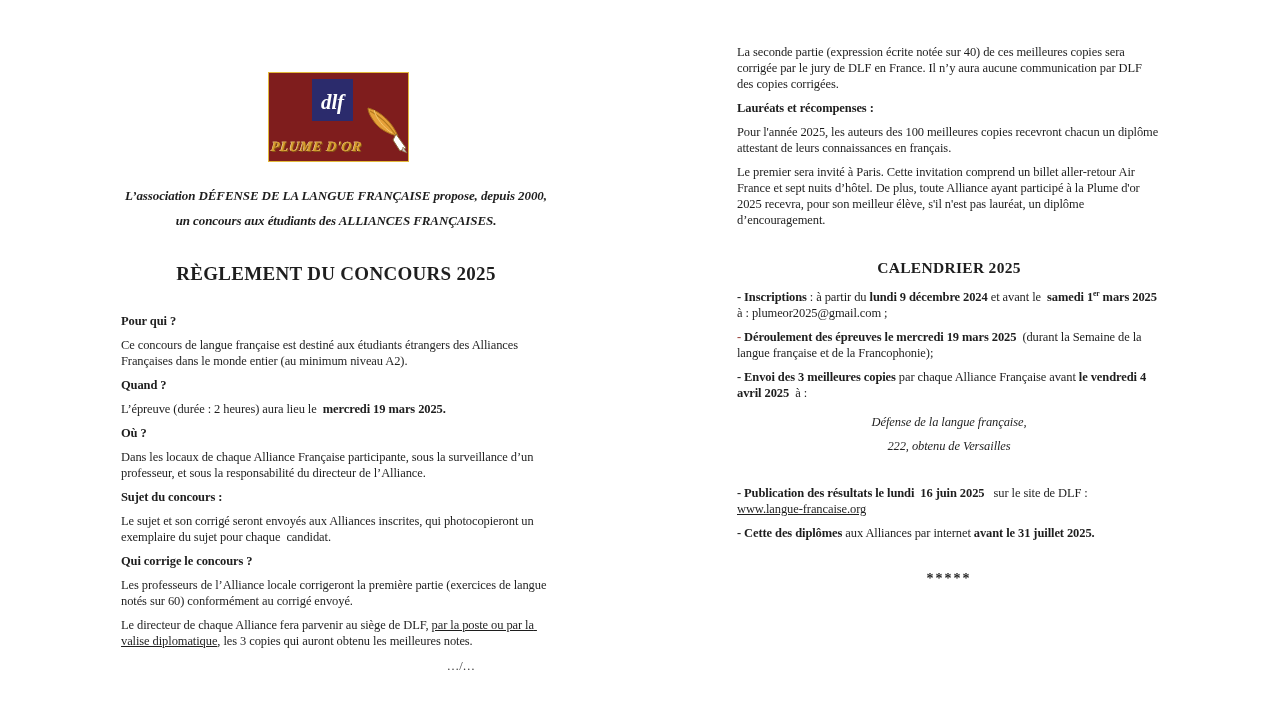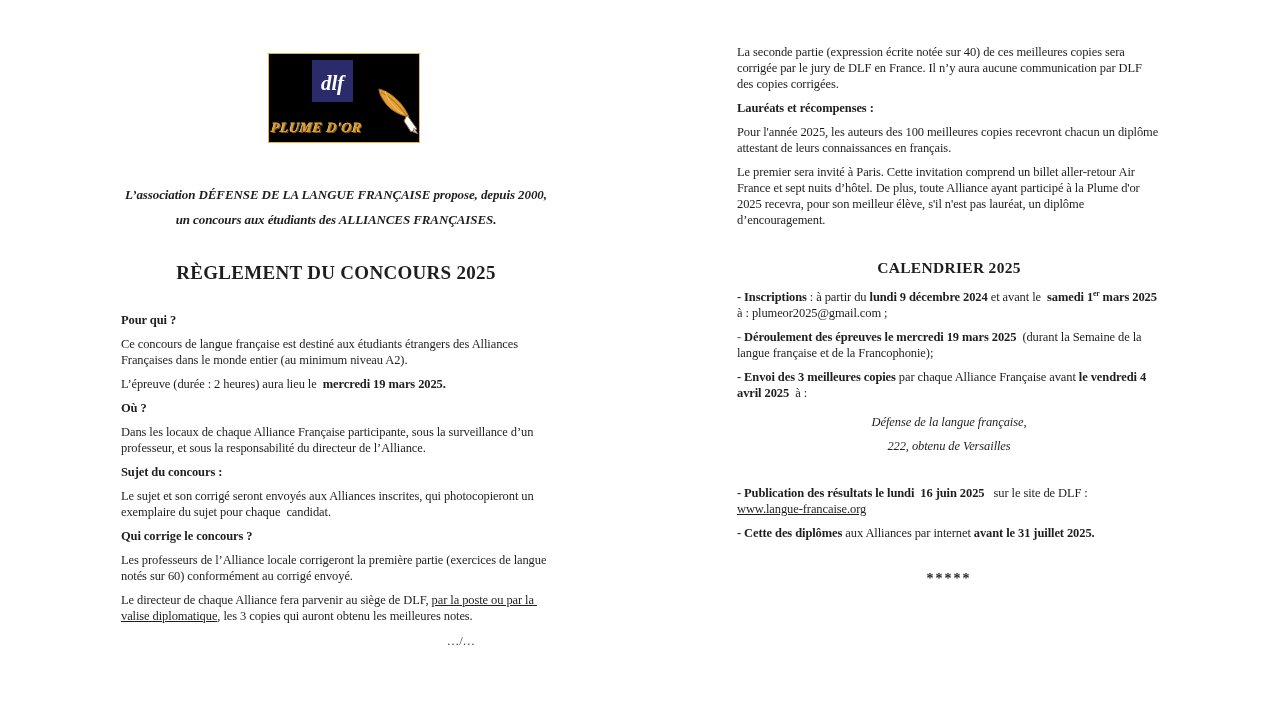--- a/index.html
+++ b/index.html
@@ -15,23 +15,23 @@
   .col { position: absolute; top: 0; font-size: 12.5px; line-height: 16px; letter-spacing: -0.1px; }
   .col-left  { left: 121px; width: 430px; }
   .col-right { left: 737px; width: 424px; }
 
   .p, .item { margin: 8px 0 0 0; white-space: pre-wrap; }
   .h { margin: 8px 0 0 0; font-weight: bold; font-size: 12.5px; }
 
   
   .logo {
     position: relative;
-    margin: 53px 0 0 147px;
-    width: 152px; height: 90px;
-    background: #000000;
+    margin: 72px 0 0 147px;
+    width: 141px; height: 90px;
+    background: #7f1d1d;
     box-shadow: inset 0 0 0 1px #e3b93a;
   }
   .logo-square {
     position: absolute; left: 44px; top: 7px;
     width: 41px; height: 42px;
     background: #2b2b6c;
     display: flex; align-items: center; justify-content: center;
   }
   .logo-dlf {
     color: #ffffff; font-style: italic; font-weight: bold;
@@ -45,21 +45,21 @@
     font-size: 14px; font-weight: bold; font-style: italic;
     letter-spacing: 0.5px;
     color: #d79b2c;
     text-shadow: 1px 1px 0 #8a5a14, -0.5px -0.5px 0 #f8ecc0;
     transform: skewX(-6deg);
     white-space: nowrap;
   }
   .feather { position: absolute; right: 1px; top: 34px; }
 
   
-  .intro { margin-top: 39px; text-align: center; font-weight: bold; font-style: italic; font-size: 13px; line-height: 25px; }
+  .intro { margin-top: 21px; text-align: center; font-weight: bold; font-style: italic; font-size: 13px; line-height: 25px; }
   .doc-title { margin: 29px 0 0 0; text-align: center; font-size: 19px; line-height: 24px; font-weight: bold; letter-spacing: 0.3px; }
   .sec-first { margin-top: 27px; }
   .continuation { margin-top: 9px; text-align: right; padding-right: 76px; color: #3a3a3a; }
 
   
   .p-first { margin-top: 44px; }
   .cal-title { margin: 30px 0 0 0; text-align: center; font-weight: bold; font-size: 15.5px; line-height: 20px; letter-spacing: 0.3px; }
   .address { margin-top: 9px; text-align: center; font-style: italic; line-height: 24px; }
   .item-publication { margin-top: 27px; }
   .footer-mark { margin-top: 30px; text-align: center; font-weight: bold; letter-spacing: 2px; font-size: 14px; }
@@ -88,20 +88,21 @@
     <div class="intro">
       <div>L’association DÉFENSE DE LA LANGUE FRANÇAISE propose, depuis 2000,</div>
       <div>un concours aux étudiants des ALLIANCES FRANÇAISES.</div>
     </div>
 
     <div class="doc-title">RÈGLEMENT DU CONCOURS 2025</div>
 
     <div class="h sec-first">Pour qui ?</div>
     <p class="p"><span>Ce concours de langue française est destiné aux étudiants étrangers des Alliances Françaises dans le monde entier (au minimum niveau A2).</span></p>
 
+    <div class="h">Quand ?</div>
     <p class="p"><span>L’épreuve (durée : 2 heures) aura lieu le  </span><span style="font-weight: bold;">mercredi 19 mars 2025.</span></p>
 
     <div class="h">Où ?</div>
     <p class="p"><span>Dans les locaux de chaque Alliance Française participante, sous la surveillance d’un professeur, et sous la responsabilité du directeur de l’Alliance.</span></p>
 
     <div class="h">Sujet du concours :</div>
     <p class="p"><span>Le sujet et son corrigé seront envoyés aux Alliances inscrites, qui photocopieront un exemplaire du sujet pour chaque  candidat.</span></p>
 
     <div class="h">Qui corrige le concours ?</div>
     <p class="p"><span>Les professeurs de l’Alliance locale corrigeront la première partie (exercices de langue notés sur 60) conformément au corrigé envoyé.</span></p>

